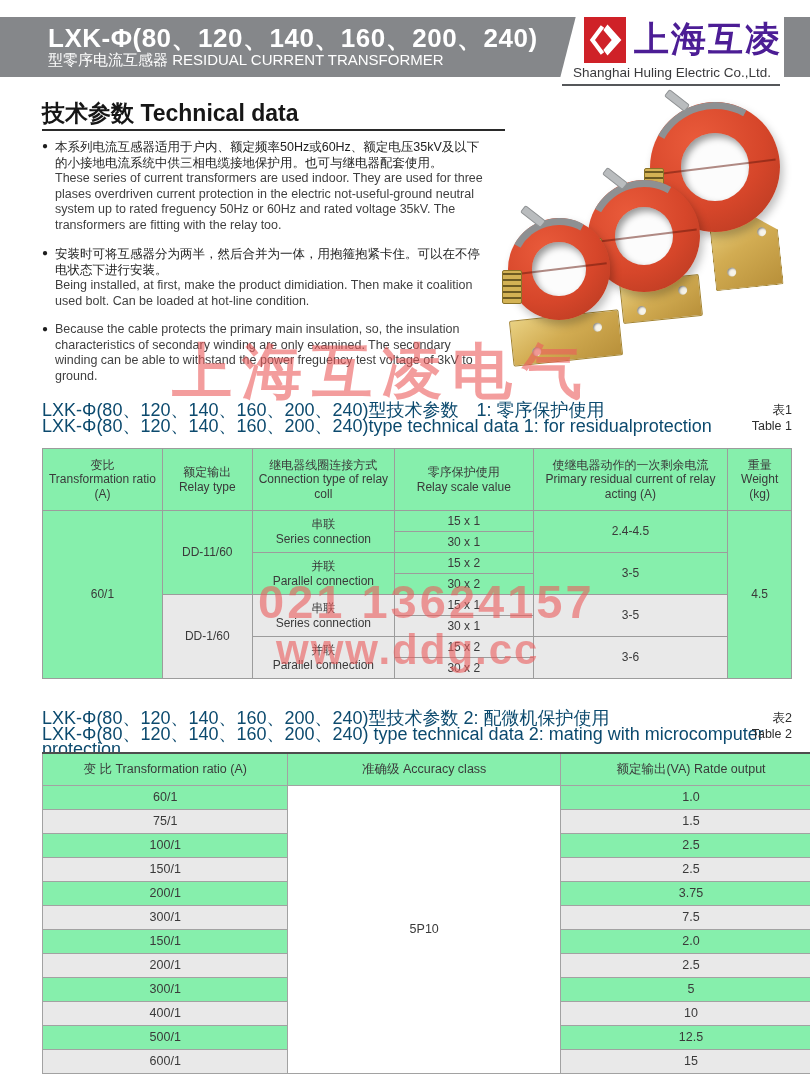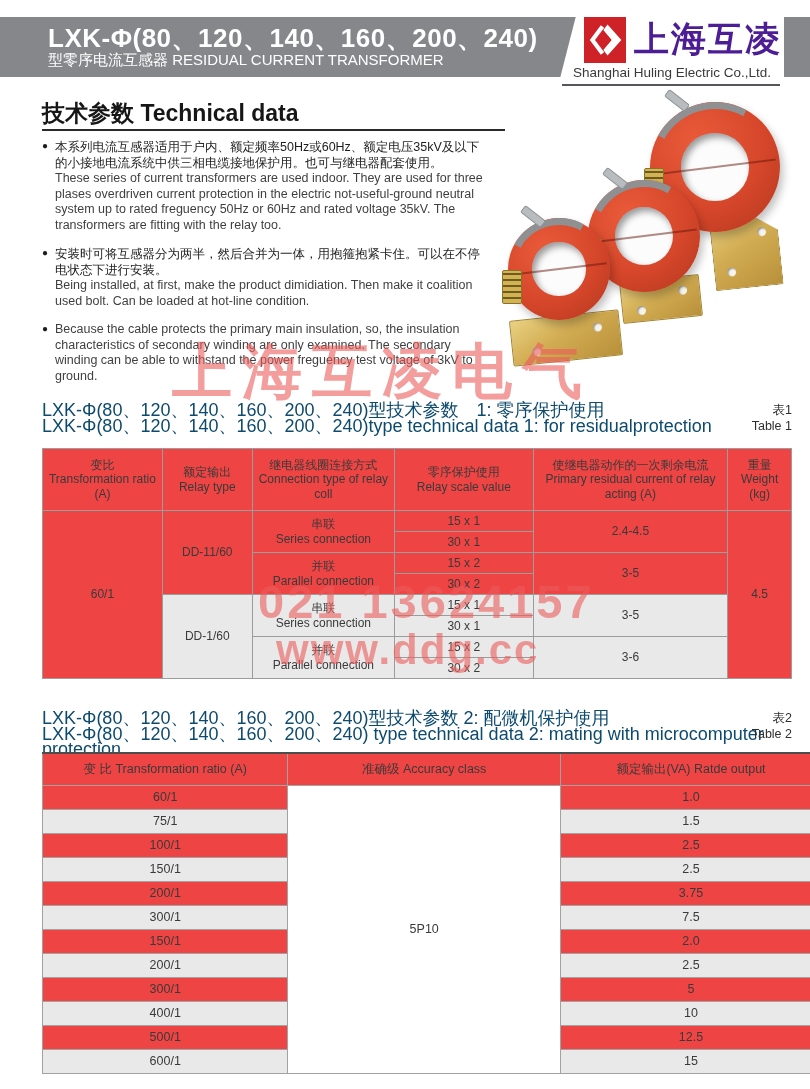--- a/index.html
+++ b/index.html
@@ -49,21 +49,21 @@
   .wm-phone { left:258px; top:574px; font-size:47px; letter-spacing:3px; }
   .wm-site { left:276px; top:626px; font-size:42px; letter-spacing:2px; }
 
   
   .cap { position:absolute; left:42px; width:750px; }
   .cap1 { top:403px; } .cap2 { top:711px; }
   .cap .lines div { font-size:18px; line-height:15.5px; color:#0c4a6e; }
   .cap .label { position:absolute; right:0; top:0; text-align:right; font-size:12.5px; line-height:15.5px; color:#2e2e2e; }
 
   
-  table { border-collapse:collapse; table-layout:fixed; background:#ef4444; }
+  table { border-collapse:collapse; table-layout:fixed; background:#86efac; }
   .t1 { position:absolute; left:42px; top:448px; width:750px; border:1px solid #4d4d4d; }
   .t1 th, .t1 td { border:1px solid #9c9c9c; text-align:center; vertical-align:middle; font-weight:normal; color:#3a3a3a; font-size:12px; line-height:14.5px; padding:1px 2px; }
   .t1 thead th { height:62px; }
   .t1 tbody td { height:21px; }
   .t2 { position:absolute; left:42px; top:752px; width:780px; border:1px solid #4d4d4d; border-top:2px solid #4d4d4d; }
   .t2 th, .t2 td { border:1px solid #a2a2a2; text-align:center; vertical-align:middle; font-weight:normal; color:#3a3a3a; font-size:12.5px; padding:0 2px; }
   .t2 thead th { height:32px; }
   .t2 tbody td { height:24px; }
   .shade { background:#e9e9e9; }
   .acc-cell { background:#ffffff;margin-top:36px; }

